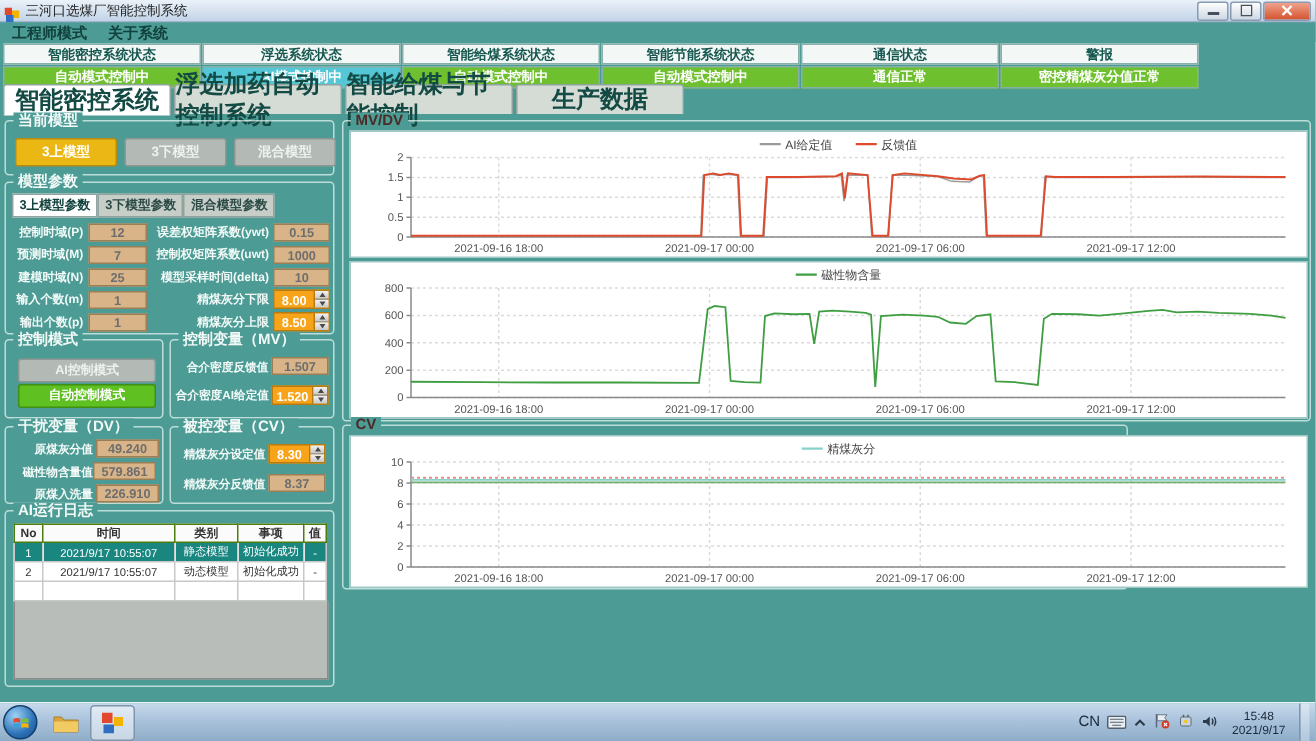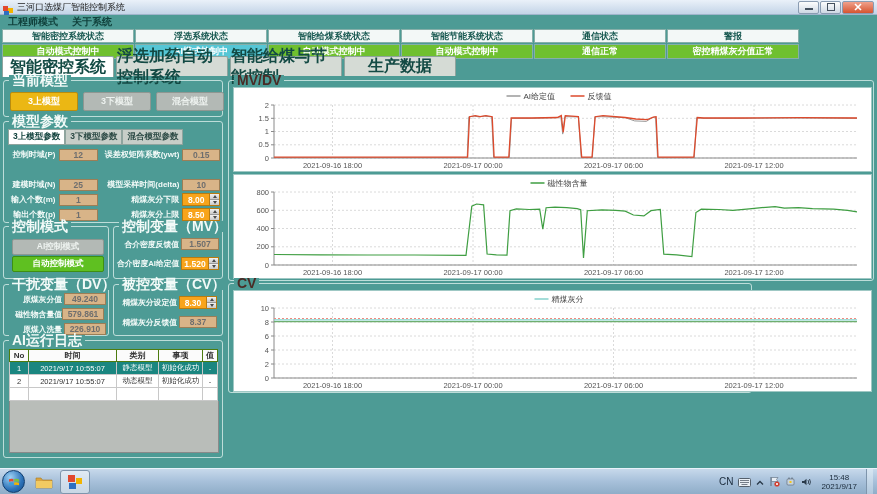--- a/index.html
+++ b/index.html
@@ -34,21 +34,21 @@
   
   .maintabs{position:absolute;left:2px;top:56px;display:flex;gap:2px;height:20px;}
   .mtab{width:110px;height:19px;background:#D5DBD5;border:1px solid #8FA49E;border-bottom:none;
     border-radius:2px 2px 0 0;font-size:16px;font-weight:bold;color:#134A44;
     display:flex;align-items:center;justify-content:center;}
   .mtab.active{background:#FFFFFF;height:20px;}
 
   
   .grp{position:absolute;border:1px solid rgba(236,249,247,.7);border-radius:3px;box-sizing:border-box;}
   .glabel{position:absolute;top:-6px;left:5px;background:#4D9B95;padding:0 3px;
-    font-size:14px;font-weight:bold;color:#F2FAF8;line-height:11px;white-space:nowrap;}
+    font-size:10px;font-weight:bold;color:#F2FAF8;line-height:11px;white-space:nowrap;}
   .glabel.dark{color:#4A2B26;}
 
   
   .cmrow{position:absolute;left:6px;top:11px;display:flex;gap:5px;}
   .cmbtn{width:66px;height:17px;background:#B3B9B5;border:1px solid #8E9792;border-radius:2px;
     font-size:9px;font-weight:bold;color:#EDF2EF;display:flex;align-items:center;justify-content:center;}
   .cmbtn.sel{background:#EBB714;border-color:#B88C0E;color:#FFF;}
 
   
   .ptabs{position:absolute;left:4px;top:7px;display:flex;}
@@ -193,20 +193,26 @@
     <div class="ptabs">
       <div class="ptab active">3上模型参数</div>
       <div class="ptab">3下模型参数</div>
       <div class="ptab">混合模型参数</div>
     </div>
     <div class="prow" style="top:26px;">
       <span class="plab w1">控制时域(P)</span>
       <span class="pbox w2">12</span>
       <span class="plab w3">误差权矩阵系数(ywt)</span>
       <span class="pbox w4">0.15</span>
+    </div>
+    <div class="prow" style="top:41px;">
+      <span class="plab w1">预测时域(M)</span>
+      <span class="pbox w2">7</span>
+      <span class="plab w3">控制权矩阵系数(uwt)</span>
+      <span class="pbox w4">1000</span>
     </div>
     <div class="prow" style="top:56px;">
       <span class="plab w1">建模时域(N)</span>
       <span class="pbox w2">25</span>
       <span class="plab w3">模型采样时间(delta)</span>
       <span class="pbox w4">10</span>
     </div>
     <div class="prow" style="top:71px;">
       <span class="plab w1">输入个数(m)</span>
       <span class="pbox w2">1</span>

